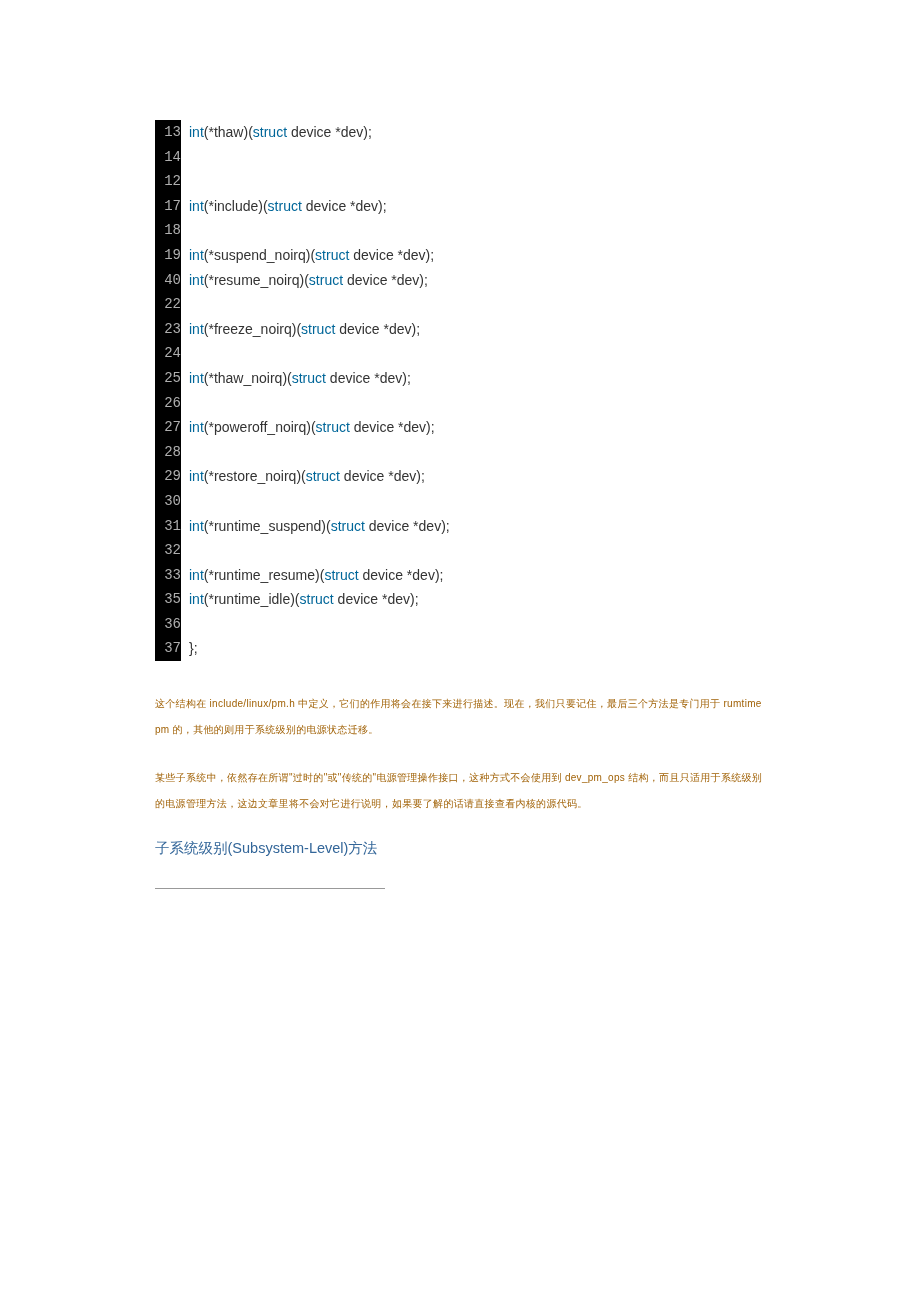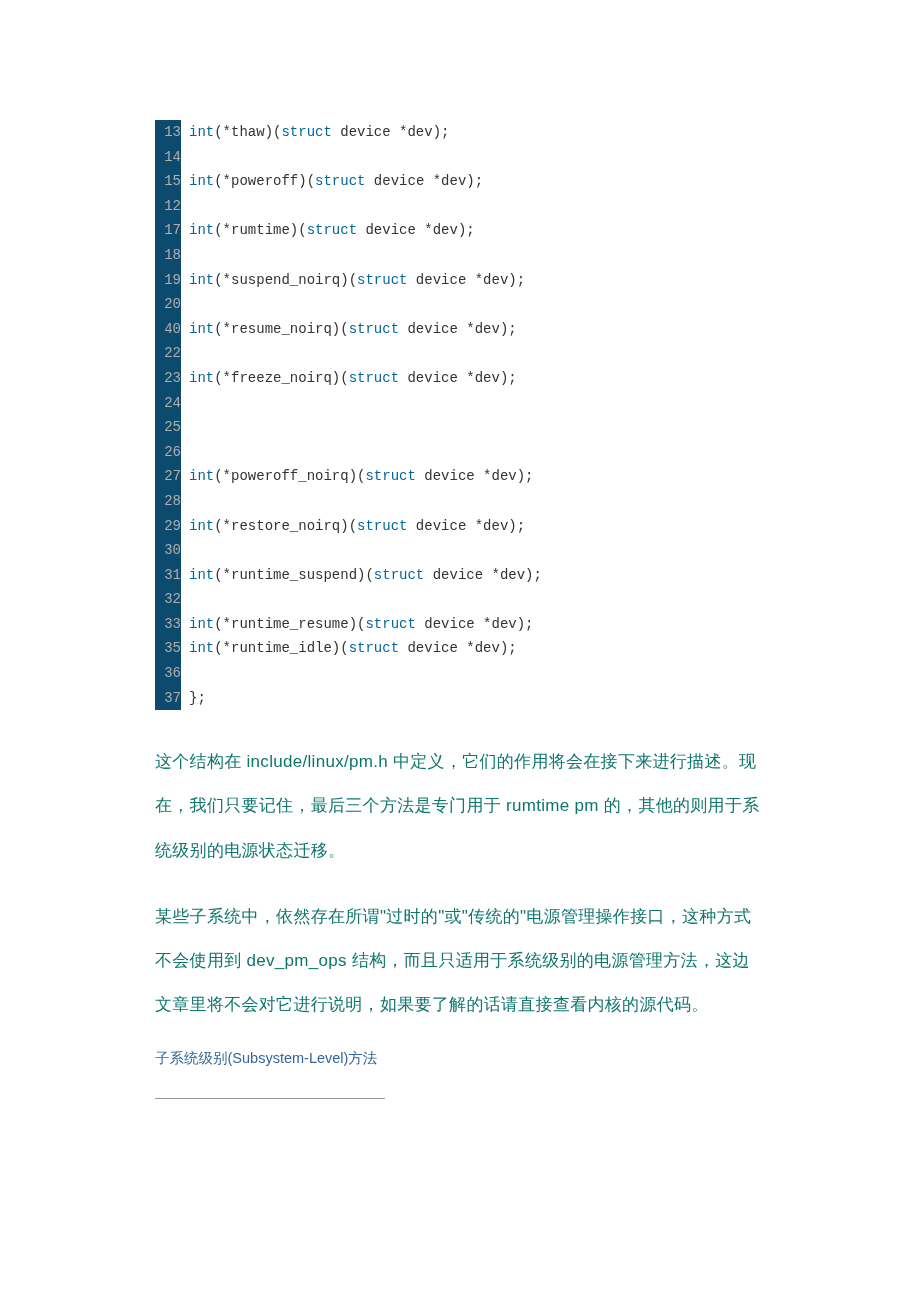--- a/index.html
+++ b/index.html
@@ -1,80 +1,73 @@
 <!DOCTYPE html>
 <html><head>
 <meta charset="utf-8">
 <style>
 *{box-sizing:border-box;margin:0;padding:0}
 body{background:#fff;font-family:"Microsoft YaHei","SimSun",sans-serif;padding:120px 155px 60px 155px;width:920px}
 .code-block{margin-bottom:30px}
 .code-row{display:flex;height:24.6px;line-height:24.6px}
-.line-no{width:26px;text-align:right;padding-right:0;font-family:"Courier New",monospace;font-size:14px;color:#afafaf;background:#0c4a6e;flex-shrink:0}
-.code-cell{font-family:Liberation Mono, monospace;font-size:14px;padding-left:8px;white-space:pre}
+.line-no{width:26px;text-align:right;padding-right:0;font-family:"Courier New",monospace;font-size:14px;color:#afafaf;background:#000000;flex-shrink:0}
+.code-cell{font-family:Liberation Sans, sans-serif;font-size:14px;padding-left:8px;white-space:pre}
 .kw{color:#006699}
 .plain{color:#333}
-.para{font-size:17px;line-height:2.6;color:#0f766e;margin-bottom:22px;letter-spacing:0.3px}
+.para{font-size:10px;line-height:2.6;color:#a16207;margin-bottom:22px;letter-spacing:0.3px}
 .heading{font-size:14.5px;color:#336699;margin-top:18px;margin-bottom:30px}
 .hr{border:none;border-top:1px solid #999;width:230px;margin-top:20px}
 </style>
 </head>
 <body>
 
 <div class="code-block" id="code-block">
     <div class="code-row">
       <div class="line-no">13</div>
       <div class="code-cell"><span class="kw">int</span><span class="plain">(*thaw)(</span><span class="kw">struct</span><span class="plain"> device *dev);</span></div>
     </div>
     <div class="code-row">
       <div class="line-no">14</div>
       <div class="code-cell">&nbsp;</div>
     </div>
     <div class="code-row">
-      <div class="line-no">15</div>
-      <div class="code-cell"><span class="kw">int</span><span class="plain">(*poweroff)(</span><span class="kw">struct</span><span class="plain"> device *dev);</span></div>
-    </div>
-    <div class="code-row">
       <div class="line-no">12</div>
       <div class="code-cell">&nbsp;</div>
     </div>
     <div class="code-row">
       <div class="line-no">17</div>
-      <div class="code-cell"><span class="kw">int</span><span class="plain">(*rumtime)(</span><span class="kw">struct</span><span class="plain"> device *dev);</span></div>
+      <div class="code-cell"><span class="kw">int</span><span class="plain">(*include)(</span><span class="kw">struct</span><span class="plain"> device *dev);</span></div>
     </div>
     <div class="code-row">
       <div class="line-no">18</div>
       <div class="code-cell">&nbsp;</div>
     </div>
     <div class="code-row">
       <div class="line-no">19</div>
       <div class="code-cell"><span class="kw">int</span><span class="plain">(*suspend_noirq)(</span><span class="kw">struct</span><span class="plain"> device *dev);</span></div>
-    </div>
-    <div class="code-row">
-      <div class="line-no">20</div>
-      <div class="code-cell">&nbsp;</div>
     </div>
     <div class="code-row">
       <div class="line-no">40</div>
       <div class="code-cell"><span class="kw">int</span><span class="plain">(*resume_noirq)(</span><span class="kw">struct</span><span class="plain"> device *dev);</span></div>
     </div>
     <div class="code-row">
       <div class="line-no">22</div>
       <div class="code-cell">&nbsp;</div>
     </div>
     <div class="code-row">
       <div class="line-no">23</div>
       <div class="code-cell"><span class="kw">int</span><span class="plain">(*freeze_noirq)(</span><span class="kw">struct</span><span class="plain"> device *dev);</span></div>
     </div>
     <div class="code-row">
       <div class="line-no">24</div>
       <div class="code-cell">&nbsp;</div>
     </div>
     <div class="code-row">
       <div class="line-no">25</div>
+      <div class="code-cell"><span class="kw">int</span><span class="plain">(*thaw_noirq)(</span><span class="kw">struct</span><span class="plain"> device *dev);</span></div>
     </div>
     <div class="code-row">
       <div class="line-no">26</div>
       <div class="code-cell">&nbsp;</div>
     </div>
     <div class="code-row">
       <div class="line-no">27</div>
       <div class="code-cell"><span class="kw">int</span><span class="plain">(*poweroff_noirq)(</span><span class="kw">struct</span><span class="plain"> device *dev);</span></div>
     </div>
     <div class="code-row">

